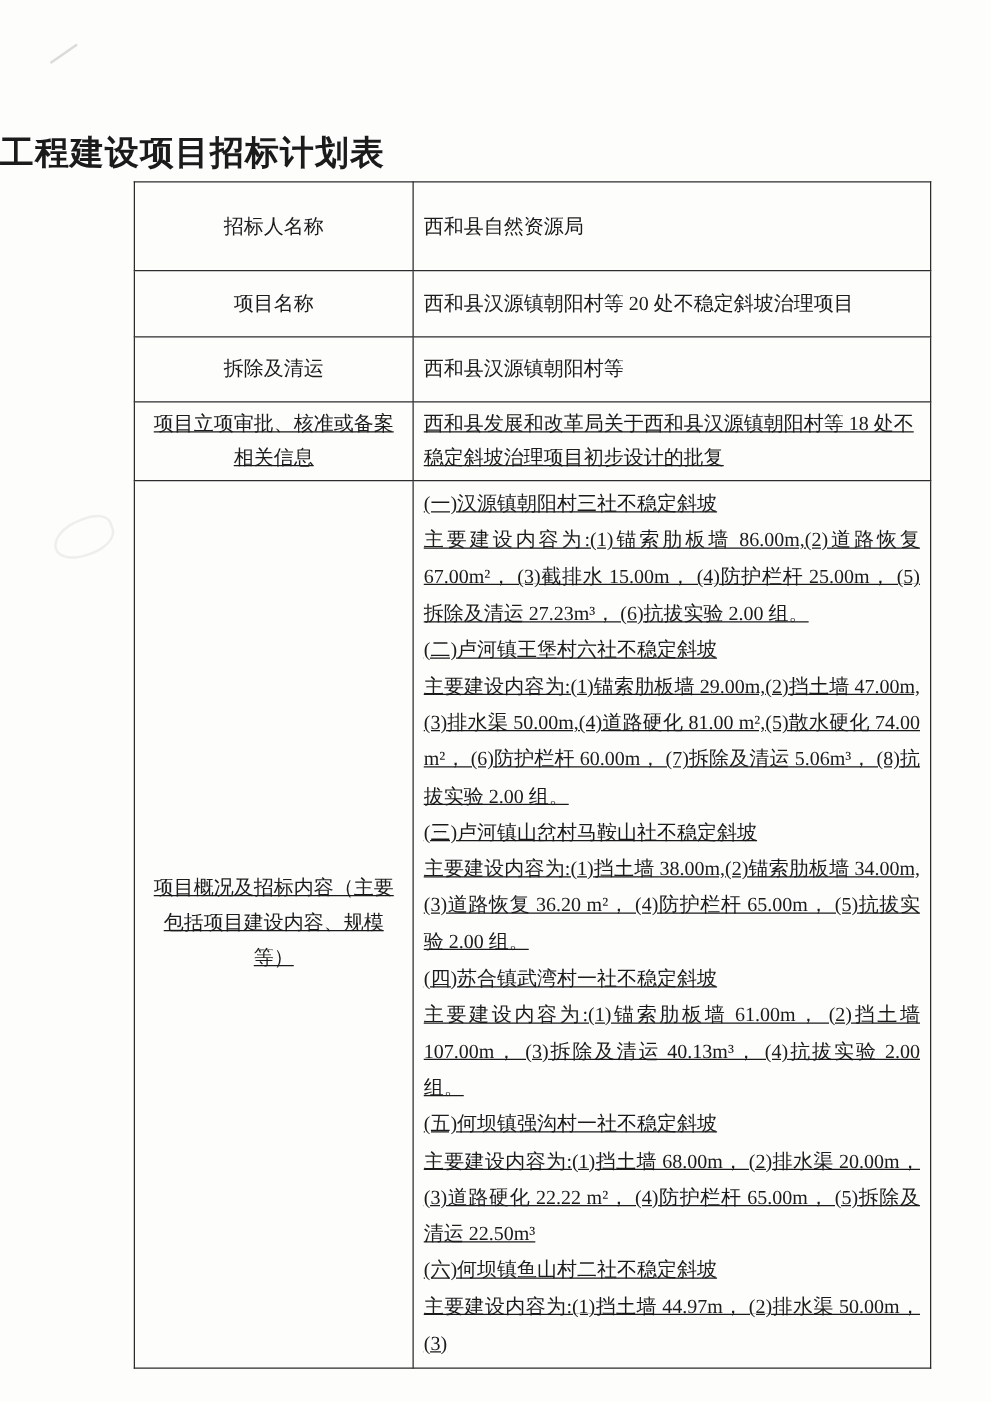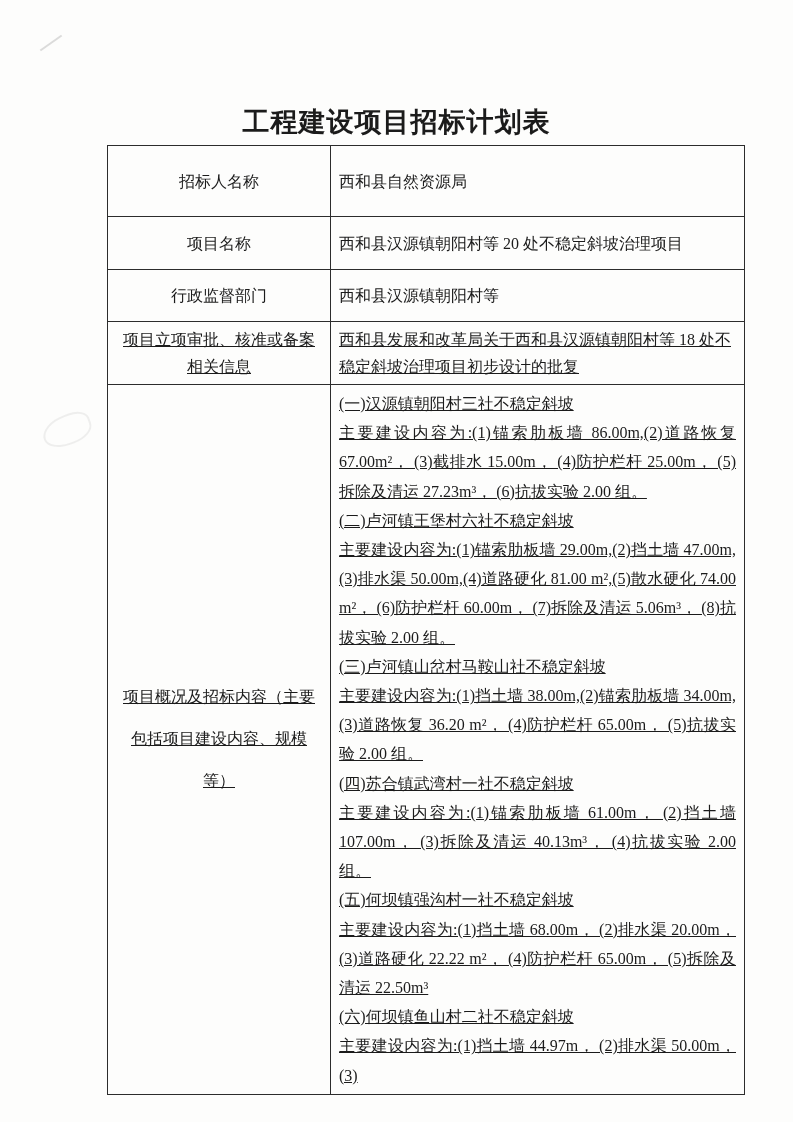--- a/index.html
+++ b/index.html
@@ -30,21 +30,20 @@
     width: 46px; height: 26px;
     border: 2px solid rgba(150,150,150,0.14);
     border-radius: 60% 40% 50% 50%;
     transform: rotate(-20deg);
   }
   .doc-title {
     position: absolute;
     top: 104px;
     left: 0;
     width: 793px;
-    text-align: center;
     font-size: 27px;
     font-weight: bold;
     letter-spacing: 1px;
   }
   table.doc-table {
     position: absolute;
     top: 145px;
     left: 107px;
     width: 638px;
     border-collapse: collapse;
@@ -65,21 +64,21 @@
   td.value-cell {
     text-align: left;
     line-height: 27px;
     padding: 4px 12px;
   }
   tr.row-1 td { height: 62px; }
   tr.row-2 td { height: 44px; }
   tr.row-3 td { height: 43px; }
   tr.row-4 td { height: 52px; text-decoration: underline; }
   tr.row-overview td { height: 640px; text-decoration: underline; }
-  tr.row-overview td.label-cell { line-height: 42px; }
+  tr.row-overview td.label-cell { line-height: 28px; }
   td.overview-cell {
     vertical-align: top;
     text-align: left;
     padding: 7px 8px 4px 11px;
     line-height: 29.2px;
     overflow: hidden;
   }
   td.overview-cell p {
     margin: 0;
   }
@@ -101,21 +100,21 @@
     <tbody>
       <tr class="row-1">
         <td class="label-cell">招标人名称</td>
         <td class="value-cell">西和县自然资源局</td>
       </tr>
       <tr class="row-2">
         <td class="label-cell">项目名称</td>
         <td class="value-cell">西和县汉源镇朝阳村等 20 处不稳定斜坡治理项目</td>
       </tr>
       <tr class="row-3">
-        <td class="label-cell">行政监督部门</td>
+        <td class="label-cell">拆除及清运</td>
         <td class="value-cell">西和县汉源镇朝阳村等</td>
       </tr>
       <tr class="row-4">
         <td class="label-cell">项目立项审批、核准或备案相关信息</td>
         <td class="value-cell">西和县发展和改革局关于西和县汉源镇朝阳村等 18 处不稳定斜坡治理项目初步设计的批复</td>
       </tr>
       <tr class="row-overview">
         <td class="label-cell">项目概况及招标内容（主要包括项目建设内容、规模等）</td>
         <td class="overview-cell">
           <p class="sec-head">(一)汉源镇朝阳村三社不稳定斜坡</p>

